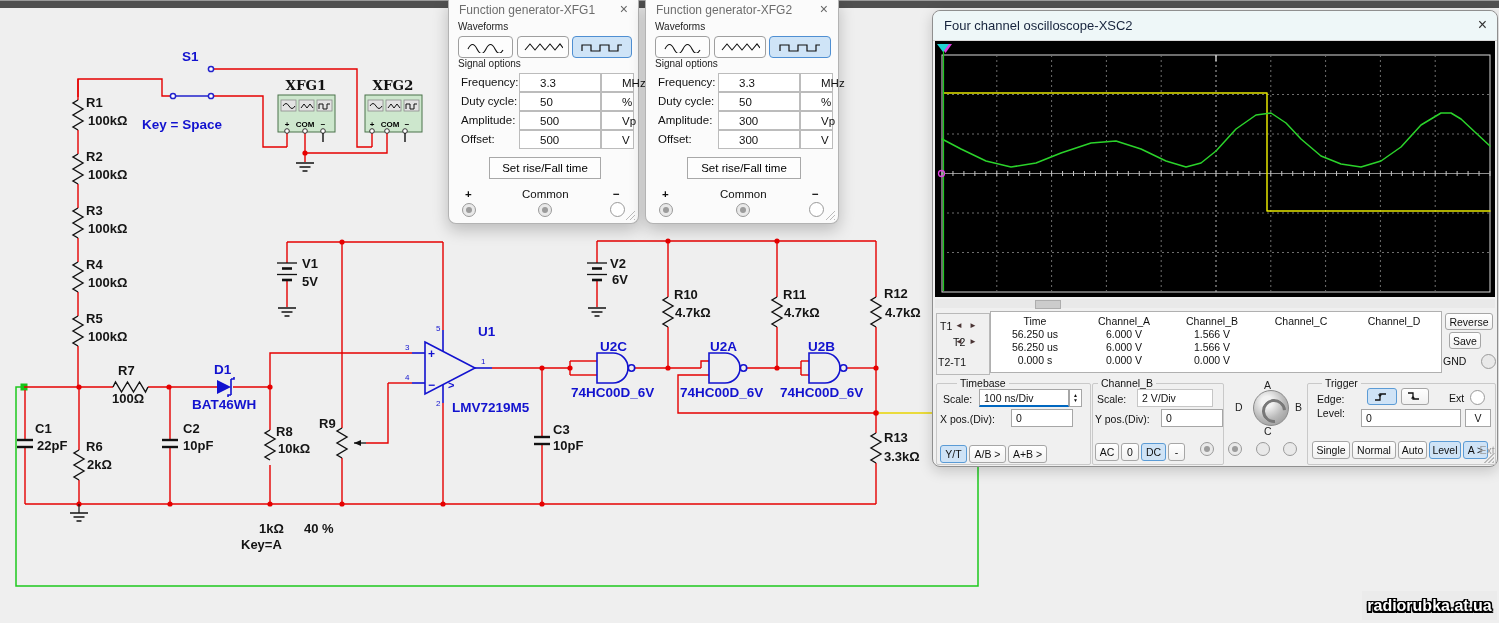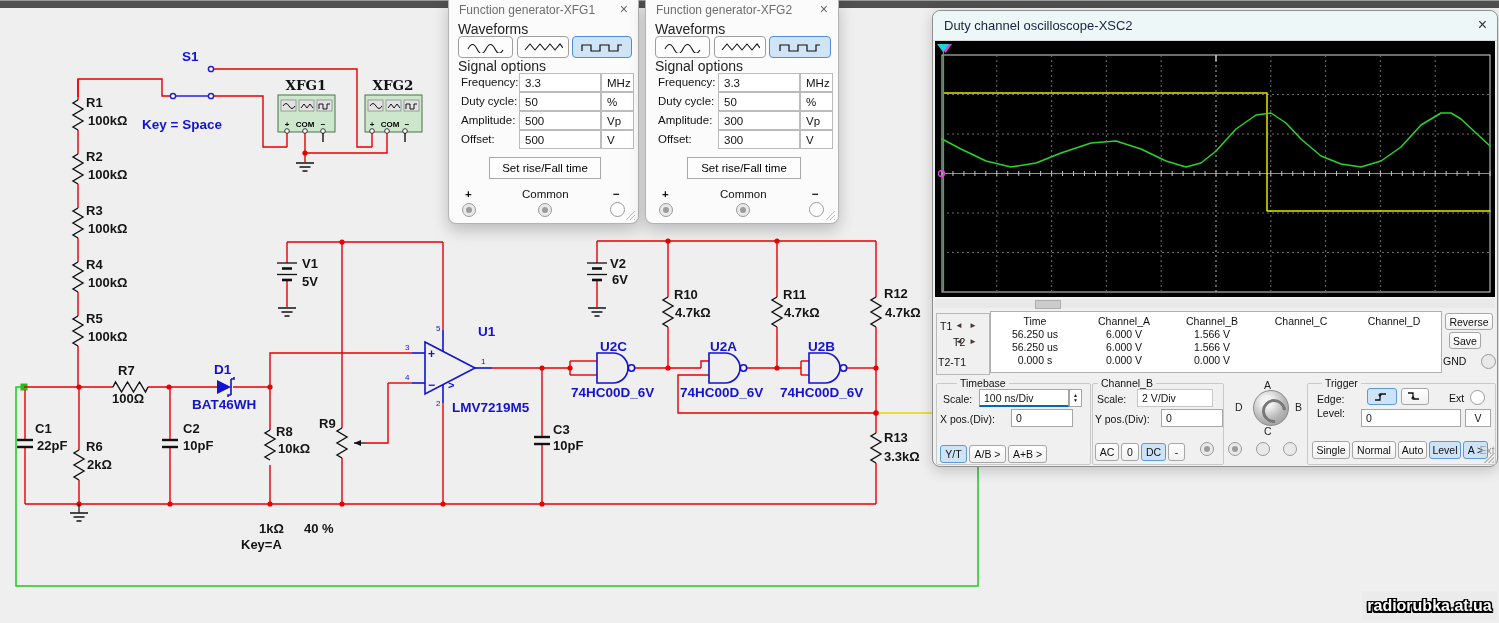--- a/index.html
+++ b/index.html
@@ -3,27 +3,27 @@
 <meta charset="utf-8">
 <style>
   html,body{margin:0;padding:0;width:1499px;height:623px;overflow:hidden;
     background:#efefef;font-family:"Liberation Sans",sans-serif;position:relative}
   .abs{position:absolute}
   
   .fg{position:absolute;top:0;height:223px;background:#fbfbfb;border:1px solid #b3b3b3;
       border-top:none;border-radius:0 0 8px 8px;box-shadow:0 6px 16px rgba(0,0,0,.22);z-index:5}
   .fg-title{position:absolute;left:10px;top:3px;font-size:12px;color:#6d6d6d}
   .fg-x{position:absolute;top:1px;font-size:14px;color:#666;cursor:default}
-  .sect{position:absolute;font-size:14px;color:#222}
+  .sect{position:absolute;font-size:10px;color:#222}
   .wavebtn{position:absolute;top:36px;height:20px;border:1px solid #9f9f9f;border-radius:4px;
       background:#fdfdfd;display:flex;align-items:center;justify-content:center}
   .wavebtn.sel{background:#cfe4f7;border:1.5px solid #4f8fd2}
   .frow-label{position:absolute;font-size:11.5px;color:#111}
   .fbox{position:absolute;background:#fff;border:1px solid #bcbcbc;font-size:11.5px;color:#111;
-      display:flex;align-items:center;padding-left:5px;box-sizing:border-box}
+      display:flex;align-items:center;padding-left:20px;box-sizing:border-box}
   .funit{justify-content:flex-start}
   .fg-btn{position:absolute;border:1px solid #a8a8a8;background:#fdfdfd;border-radius:0;
       font-size:11.5px;display:flex;align-items:center;justify-content:center}
   .radio{position:absolute;width:12px;height:12px;border-radius:50%;
       background:#e9e9e9;border:1px solid #9a9a9a}
   .radio.dot::after{content:'';position:absolute;inset:3px;border-radius:50%;background:#9c9c9c}
   .radio.white{background:#fff}
   .grip{position:absolute;right:3px;bottom:3px;width:10px;height:10px;
       background:
         linear-gradient(135deg,transparent 0 50%,#bbb 50% 58%,transparent 58% 70%,#bbb 70% 78%,transparent 78% 90%,#bbb 90% 100%)}
@@ -502,21 +502,21 @@
   <div class="frow-label" style="left:74px;top:188px">Common</div>
   <div class="frow-label" style="left:166px;top:188px;font-weight:bold">−</div>
   <div class="radio dot" style="left:13px;top:203px"></div>
   <div class="radio dot" style="left:90px;top:203px"></div>
   <div class="radio white" style="left:163px;top:202px;width:13px;height:13px"></div>
   <div class="grip"></div>
 </div>
 
 <div id="scope">
   <div id="sc-titlebar">
-    <div id="sc-title">Duty channel oscilloscope-XSC2</div>
+    <div id="sc-title">Four channel oscilloscope-XSC2</div>
     <div id="sc-x">×</div>
   </div>
 
   <div id="sc-display">
     <svg id="screen-svg" width="560" height="256">
       <rect x="7" y="14" width="548" height="237" fill="none" stroke="#d9d9d9" stroke-width="1"></rect>
       <g id="grid-g">
           <line x1="61.8" y1="14" x2="61.8" y2="251" stroke="#6e6e6e" stroke-width="1" stroke-dasharray="2,3"></line>
           <line x1="116.6" y1="14" x2="116.6" y2="251" stroke="#6e6e6e" stroke-width="1" stroke-dasharray="2,3"></line>
           <line x1="171.39999999999998" y1="14" x2="171.39999999999998" y2="251" stroke="#6e6e6e" stroke-width="1" stroke-dasharray="2,3"></line>

